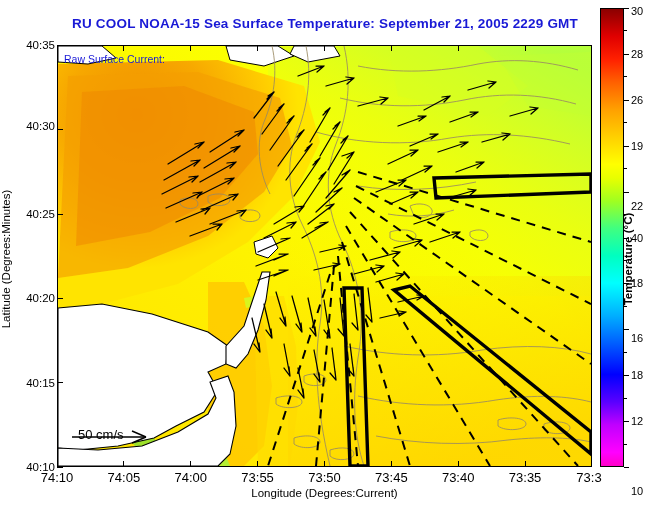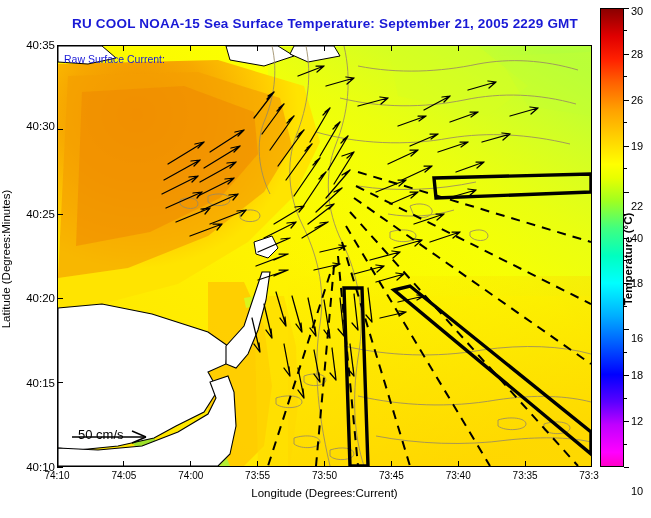--- a/index.html
+++ b/index.html
@@ -13,21 +13,21 @@
 
   
   #plot{position:absolute;left:57px;top:45px;width:535px;height:422px;
         border:1px solid #000;box-sizing:border-box;overflow:hidden;
         background:#ffffff;}
   #plot svg{position:absolute;left:0;top:0;}
 
   
   .ytick{position:absolute;right:596px;font-size:11.5px;color:#000;
          text-align:right;white-space:nowrap;transform:translateY(-50%);}
-  .xtick{position:absolute;top:470px;font-size:10px;color:#000;
+  .xtick{position:absolute;top:470px;font-size:13px;color:#000;
          white-space:nowrap;transform:translateX(-50%);}
   .tickmark{position:absolute;background:#000;}
   #ylabel{position:absolute;left:-2px;top:50%;transform:translateY(-50%) rotate(-90deg);
           transform-origin:center;font-size:11.5px;white-space:nowrap;color:#000;
           width:200px;text-align:center;margin-left:-92px;}
   #xlabel{position:absolute;left:57px;top:487px;width:535px;text-align:center;
           font-size:11.5px;color:#000;}
 
   
   #annot{position:absolute;left:6px;top:6px;color:#1919d6;font-size:10.5px;

